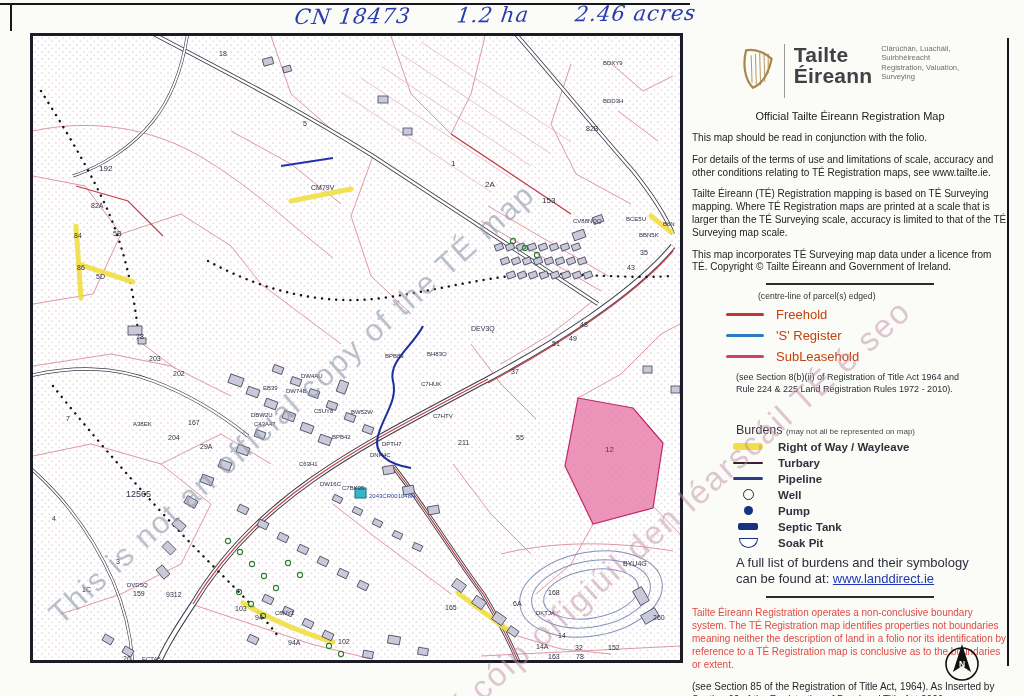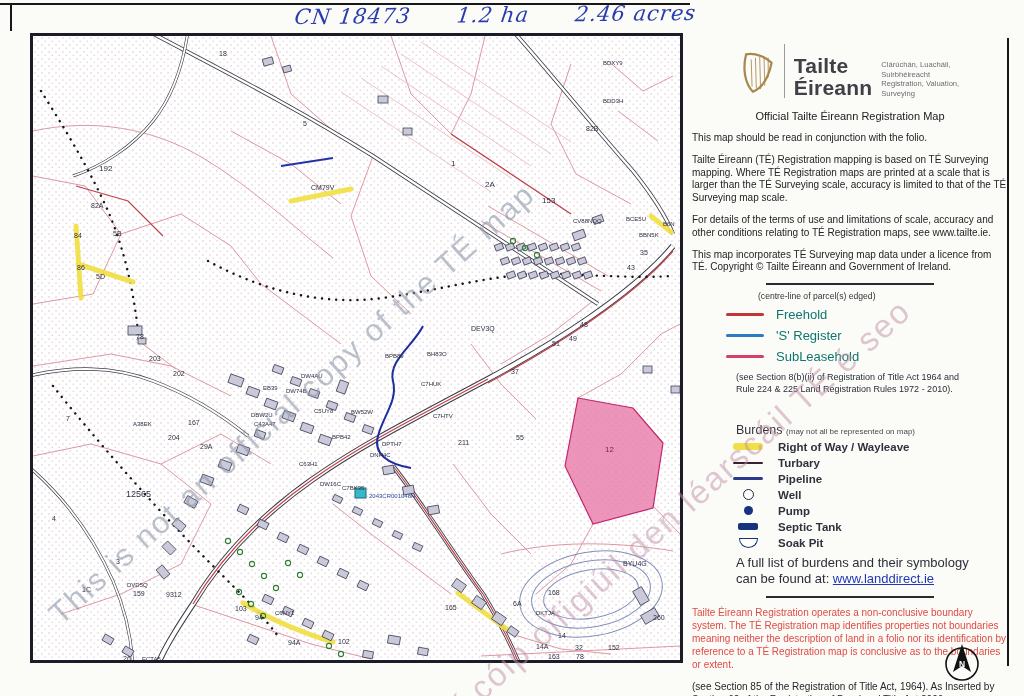--- a/index.html
+++ b/index.html
@@ -15,31 +15,31 @@
     border:3px solid #1c1c28;box-sizing:border-box;background:#fff;overflow:hidden;}
   .map-frame svg{display:block;}
   
   .wm{position:absolute;white-space:nowrap;pointer-events:none;font-family:"Liberation Sans",sans-serif;z-index:5;}
   .wm-en{left:66px;top:596px;font-size:31px;letter-spacing:2px;color:#8f98aa;opacity:.6;
     transform:rotate(-42deg);transform-origin:left bottom;}
   .wm-ir{left:452px;top:702px;font-size:33px;letter-spacing:2px;color:#c092a8;opacity:.5;
     transform:rotate(-42deg);transform-origin:left bottom;}
   
   .panel{position:absolute;left:692px;top:36px;width:316px;}
-  .logo-row{display:flex;align-items:flex-end;justify-content:center;gap:9px;margin-top:8px;}
+  .logo-row{display:flex;align-items:flex-start;justify-content:center;gap:9px;margin-top:8px;}
   .logo-sep{width:1px;height:54px;background:#9a9a9e;}
   .brand{font-size:21px;font-weight:bold;color:#414046;line-height:1.02;letter-spacing:.2px;}
   .tagline{font-size:7.6px;color:#6d6e72;line-height:1.25;}
   .map-title{text-align:center;font-size:11px;color:#202024;margin:12px 0 10px 0;}
   .para{font-size:10px;line-height:1.28;margin:0 0 9px 0;color:#232327;}
   .divider{height:2px;background:#2a2a30;width:168px;margin:4px auto 6px auto;}
   .centre-note{font-size:8.6px;color:#33333a;margin:2px 0 4px 66px;}
   .legend-row{display:flex;align-items:center;margin:6px 0 6px 34px;}
   .legend-swatch{width:38px;height:3px;border-radius:2px;margin-right:12px;flex:0 0 auto;}
-  .legend-label{font-size:13px;color:#0f766e;}
+  .legend-label{font-size:13px;color:#c2410c;}
   .small-note{font-size:9px;color:#2a2e38;line-height:1.3;margin:8px 0 27px 44px;width:230px;}
   .burdens-title{font-size:12.5px;color:#33333a;margin:4px 0 3px 44px;}
   .burdens-title .sub{font-size:8px;color:#4a4a52;}
   .burden-row{display:flex;align-items:center;margin:4px 0 4px 34px;font-weight:bold;}
   .burden-sym{width:44px;display:flex;justify-content:center;align-items:center;flex:0 0 auto;margin-right:8px;}
   .burden-label{font-size:11.5px;color:#2e323c;}
   .sym-line{width:30px;border-radius:3px;}
   .sym-well{width:9px;height:9px;border:1.8px solid #1e2a44;border-radius:50%;background:#fff;}
   .sym-pump{width:9px;height:9px;border-radius:50%;background:#17327e;}
   .sym-septic{width:20px;height:7px;background:#17327e;border-radius:2px;}
@@ -383,22 +383,22 @@
       <div>Suirbhéireacht</div>
       <div>Registration, Valuation,</div>
       <div>Surveying</div>
     </div>
   </div>
 
   <div class="map-title">Official Tailte Éireann Registration Map</div>
 
   <div id="panel-paragraphs">
       <p class="para">This map should be read in conjunction with the folio.</p>
+      <p class="para">For details of the terms of use and limitations of scale, accuracy and other conditions relating to TÉ Registration maps, see www.tailte.ie.</p>
       <p class="para">Tailte Éireann (TÉ) Registration mapping is based on TÉ Surveying mapping. Where TÉ Registration maps are printed at a scale that is larger than the TÉ Surveying scale, accuracy is limited to that of the TÉ Surveying map scale.</p>
-      <p class="para">For details of the terms of use and limitations of scale, accuracy and other conditions relating to TÉ Registration maps, see www.tailte.ie.</p>
       <p class="para">This map incorporates TÉ Surveying map data under a licence from TÉ. Copyright © Tailte Éireann and Government of Ireland.</p>
     </div>
 
   <div class="divider"></div>
   <div class="centre-note">(centre-line of parcel(s) edged)</div>
 
   <div id="legend-items">
       <div class="legend-row">
         <span class="legend-swatch" style="background: rgb(194, 52, 54);"></span>
         <span class="legend-label">Freehold</span>

